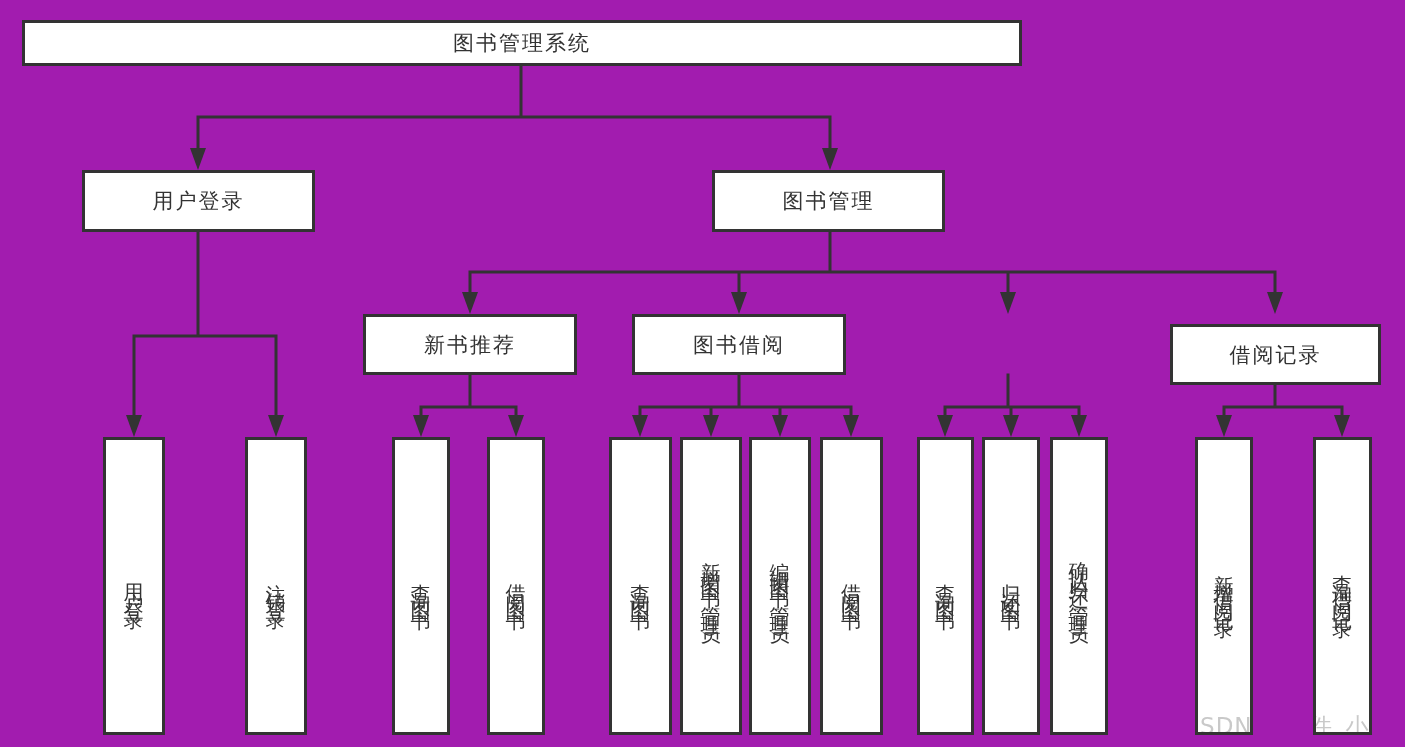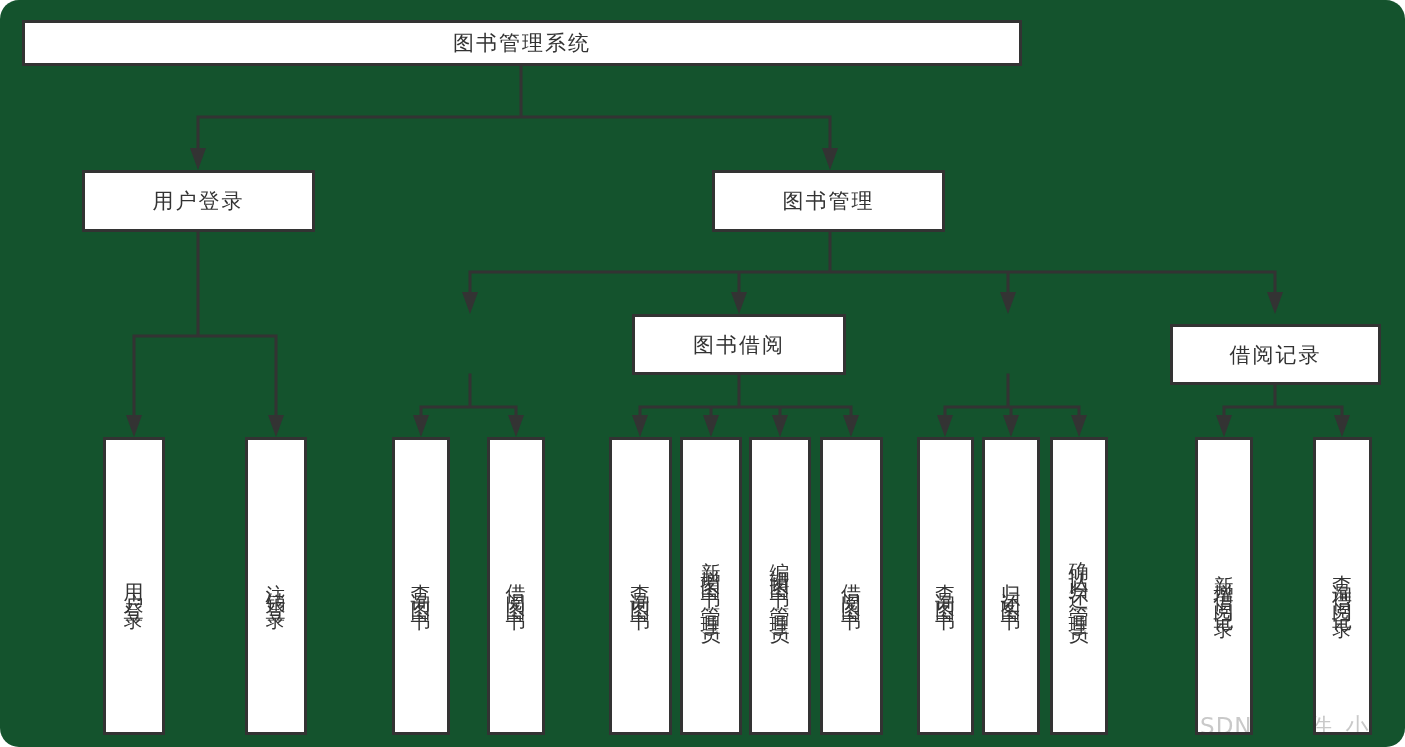--- a/index.html
+++ b/index.html
@@ -1,24 +1,23 @@
 <!DOCTYPE html>
 <html><head>
 <meta charset="utf-8">
 <style>
   html, body { margin: 0; padding: 0; background: #ffffff; }
   .canvas {
     position: relative;
     width: 1405px;
     height: 747px;
-    background: #14532d;
+    background: #a21caf;
     font-family: "DejaVu Sans", "Liberation Sans", sans-serif;
     color: #333333;
     overflow: hidden;
-    border-radius: 19px;
   }
   .lines {
     position: absolute;
     left: 0; top: 0;
     width: 1405px; height: 747px;
     pointer-events: none;
   }
   .hbox {
     position: absolute;
     box-sizing: border-box;
@@ -114,20 +113,23 @@
     <span class="htext">图书管理系统</span>
   </div>
 
   <div class="hbox" style="left:82px; top:170px; width:233px; height:62px;">
     <span class="htext">用户登录</span>
   </div>
   <div class="hbox" style="left:712px; top:170px; width:233px; height:62px;">
     <span class="htext">图书管理</span>
   </div>
 
+  <div class="hbox" style="left:363px; top:314px; width:214px; height:61px;">
+    <span class="htext">新书推荐</span>
+  </div>
   <div class="hbox" style="left:632px; top:314px; width:214px; height:61px;">
     <span class="htext">图书借阅</span>
   </div>
   <div class="hbox" style="left:1170px; top:324px; width:211px; height:61px;">
     <span class="htext">借阅记录</span>
   </div>
 
   <div class="leaf" style="left:103px; width:62px;">
     <span class="vtext">用户登录</span>
   </div>

